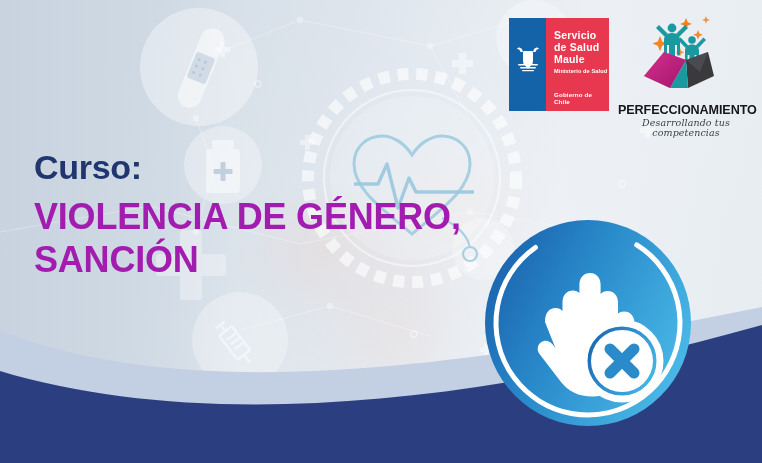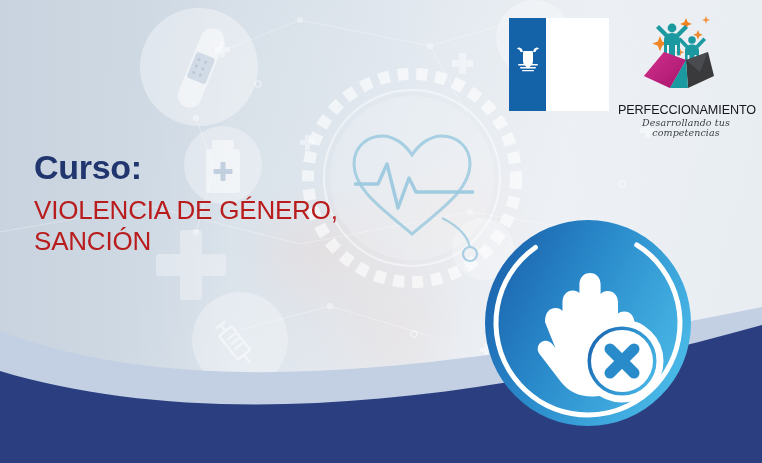--- a/index.html
+++ b/index.html
@@ -75,37 +75,37 @@
   .ssm-gob{position:absolute;left:8px;bottom:6px;color:#fff;font-size:6.2px;font-weight:bold;letter-spacing:.15px;}
 
   .logo-cap{position:absolute;left:618px;top:8px;width:136px;height:122px;}
   .cap-art{position:absolute;left:18px;top:2px;}
   .cap-t1{
     position:absolute;left:0;top:84px;width:136px;text-align:center;
     font-weight:bold;font-size:11.2px;color:#15171a;letter-spacing:.1px;line-height:1.08;
   }
   .cap-t2{
     position:absolute;left:0;top:96px;width:136px;text-align:center;
-    font-weight:normal;font-size:12.6px;color:#15171a;letter-spacing:-.1px;line-height:1.05;
+    font-weight:bold;font-size:12.6px;color:#15171a;letter-spacing:-.1px;line-height:1.05;
   }
   .cap-t3{
     position:absolute;left:0;top:109px;width:136px;text-align:center;
     font-family:"DejaVu Serif", serif; font-style:italic;
     font-size:9.5px;color:#3b4248;letter-spacing:.1px;
     transform:scaleY(.92);
   }
 
   
   .headline{position:absolute;left:34px;top:150px;width:452px;}
   .curso{
     font-size:34px;font-weight:bold;color:#21366f;line-height:1.02;
     letter-spacing:-.3px;margin-bottom:10px;
   }
   .course-title{
-    font-size:26px;font-weight:normal;color:#b91c1c;line-height:1.195;
+    font-size:36px;font-weight:bold;color:#a21caf;line-height:1.195;
     letter-spacing:-.2px;
   }
   .course-title div{white-space:nowrap;}
 
   
   .emblem{position:absolute;left:483px;top:218px;width:210px;height:210px;}
 </style>
 </head>
 <body>
 
@@ -232,20 +232,29 @@
         <g fill="#ffffff">
           <path d="M9 5 C7 3 5 3 4 5 C6 5 7 6 7.5 8 L10 8 Z"></path>
           <path d="M21 5 C23 3 25 3 26 5 C24 5 23 6 22.5 8 L20 8 Z"></path>
           <rect x="10" y="7" width="10" height="12" rx="1.2"></rect>
           <path d="M10 19 h10 l-5 6 z"></path>
           <rect x="5" y="20" width="20" height="1.6" rx="0.8"></rect>
           <rect x="7" y="23" width="16" height="1.4" rx="0.7"></rect>
           <rect x="9" y="26" width="12" height="1.3" rx="0.65"></rect>
         </g>
       </svg>
+    </div>
+    <div class="ssm-red">
+      <div class="ssm-txt">
+        <div>Servicio</div>
+        <div>de Salud</div>
+        <div>Maule</div>
+        <div class="ssm-min">Ministerio de Salud</div>
+      </div>
+      <div class="ssm-gob">Gobierno de Chile</div>
     </div>
   </div>
 
   <div class="logo-cap">
     <svg class="cap-art" width="100" height="82" viewBox="0 0 100 82">
 
       <g fill="#f07f1a">
         <path d="M24 26 l2.2 5.4 l5.4 2.2 l-5.4 2.2 l-2.2 5.4 l-2.2 -5.4 l-5.4 -2.2 l5.4 -2.2 z" opacity="0.95"></path>
         <path d="M50 8 l1.7 4.2 l4.2 1.7 l-4.2 1.7 l-1.7 4.2 l-1.7 -4.2 l-4.2 -1.7 l4.2 -1.7 z"></path>
         <path d="M62 20 l1.4 3.4 l3.4 1.4 l-3.4 1.4 l-1.4 3.4 l-1.4 -3.4 l-3.4 -1.4 l3.4 -1.4 z" opacity="0.9"></path>

